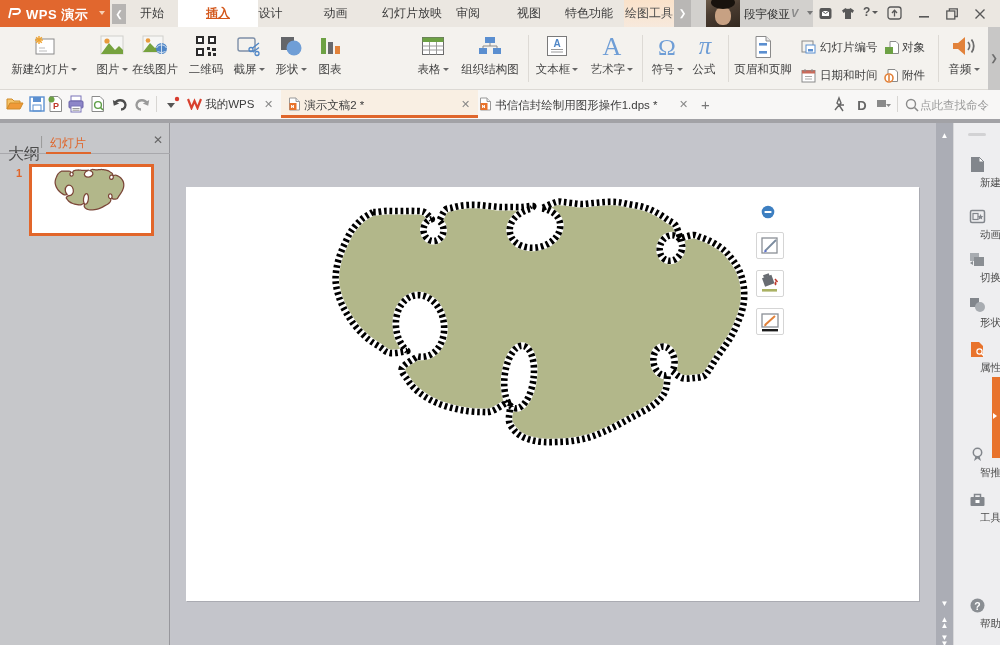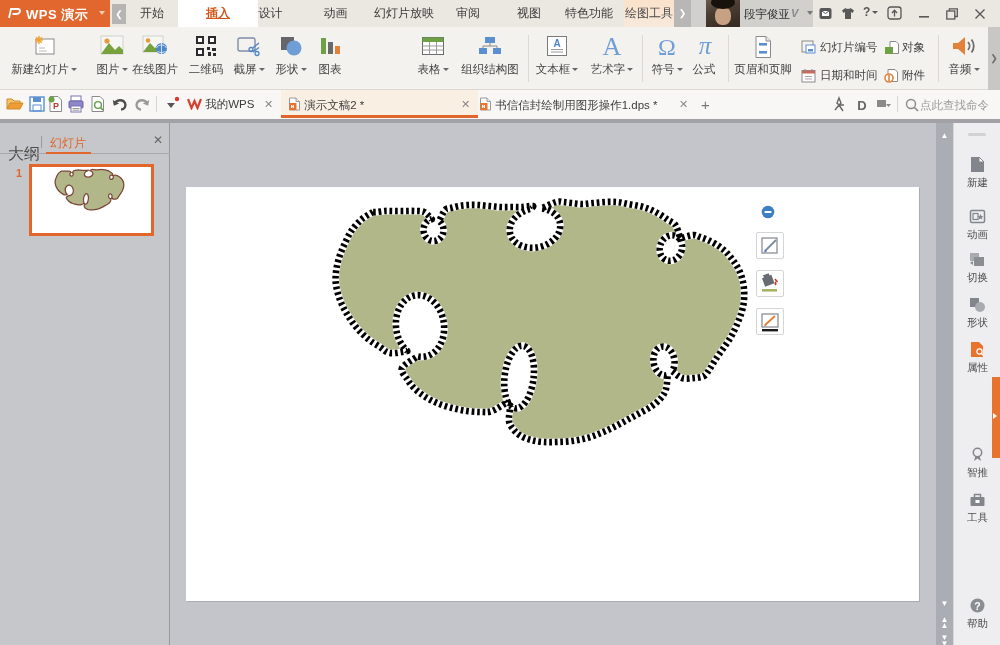--- a/index.html
+++ b/index.html
@@ -50,21 +50,21 @@
 #lp-line { position:absolute; left:0px; top:30px; width:170px; height:1px; background:#a8a8ac; }
 #lp-orange { position:absolute; left:46px; top:29px; width:45px; height:2px; background:#e0662b; }
 #lp-num { position:absolute; left:16px; top:44px; font-size:11px; color:#e0662b; font-weight:bold; }
 #thumb { position:absolute; left:29px; top:41px; width:125px; height:72px; background:#fff; border:3px solid #e2662a; }
 #canvas { position:absolute; left:171px; top:4px; width:765px; height:522px; background:#c4c5cb; }
 #slide { position:absolute; left:15px; top:64px; width:733px; height:414px; background:#fff; box-shadow:1px 1px 0 #aaabb2; }
 .fbtn { position:absolute; width:28px; height:27px; background:#fff; border:1px solid #d5d5d5; border-radius:2px; }
 #vscroll { position:absolute; left:936px; top:4px; width:17px; height:522px; background:#abadb5; }
 #vscroll .ar { position:absolute; left:3px; width:11px; text-align:center; color:#fff; font-size:8px; line-height:8px;}
 #sidebar { position:absolute; left:953px; top:4px; width:47px; height:522px; background:#eeeef0; border-left:1px solid #d8d8da; }
-.sbitem { position:absolute; left:0; width:47px; text-align:center; }
+.sbitem { position:absolute; left:0; width:47px; text-align:right; }
 .sbitem .lab { font-size:10.5px; color:#4d4d4d; margin-top:3px; }
 .sbitem .ic { width:17px; height:17px; margin:0 auto; position:relative; color:#6e6e73; }
 #sbtab { position:absolute; left:992px; top:258px; width:8px; height:81px; background:#e8732c; }
 #sbtab:after { content:""; position:absolute; left:1px; top:36px; width:0; height:0; border-top:3.5px solid transparent; border-bottom:3.5px solid transparent; border-left:4px solid #fff; }
 </style>
 </head>
 <body>
 <div id="app">
   <div id="titlebar">
     <div id="logo">
@@ -72,21 +72,21 @@
           <path d="M1 11 L3 2 H10 C12 2 12.5 4 11.5 5.5 C10.8 6.6 9.5 7 8 7 H4.5" fill="none" stroke="#fff" stroke-width="1.8"></path>
         </svg>
         <span class="t">WPS 演示</span>
         <span class="car"></span>
       </div>
     <div id="collbtn">❮</div>
     <div class="ttab" style="left:128px;width:48px;">开始</div>
     <div class="ttab active" style="left:178px;width:80px;text-decoration:underline;">插入</div>
     <div class="ttab" style="left:243px;width:55px;">设计</div>
     <div class="ttab" style="left:308px;width:55px;">动画</div>
-    <div class="ttab" style="left:366px;width:76px;font-family:Liberation Serif, serif;">幻灯片放映</div>
+    <div class="ttab" style="left:374px;width:76px;font-family:Liberation Serif, serif;">幻灯片放映</div>
     <div class="ttab" style="left:443px;width:50px;">审阅</div>
     <div class="ttab" style="left:503px;width:52px;">视图</div>
     <div class="ttab" style="left:558px;width:62px;">特色功能</div>
     <div class="ttab draw" style="left:624px;width:50px;">绘图工具</div>
     <div id="drawmore">❯</div>
     <div id="avatarzone">
       <div id="avatar"></div>
       <div id="uname">段宇俊亚</div>
       <div id="vip">V</div>
       <div id="ucar"></div>

